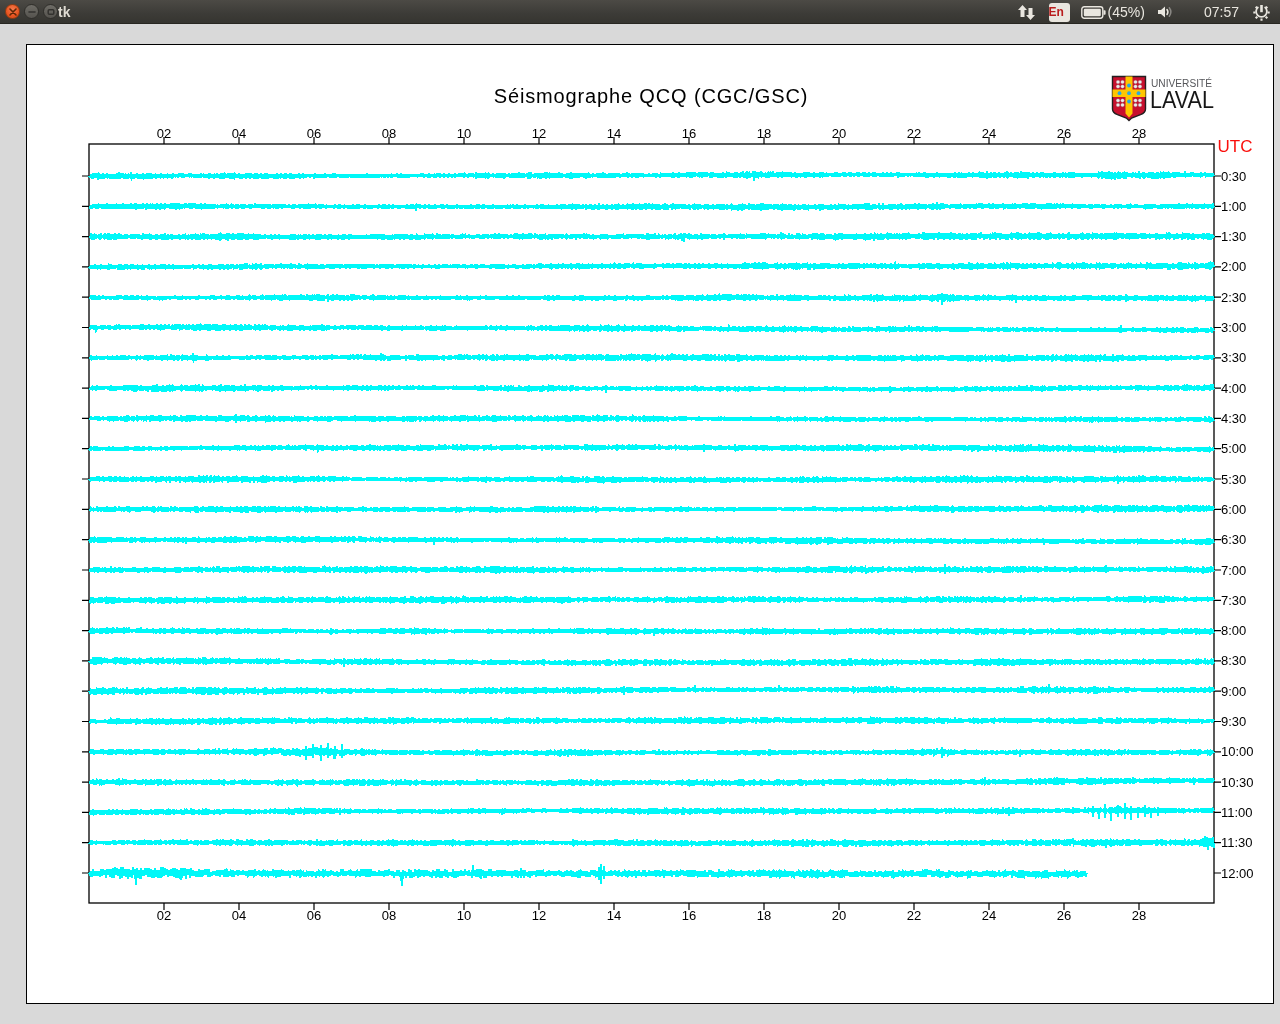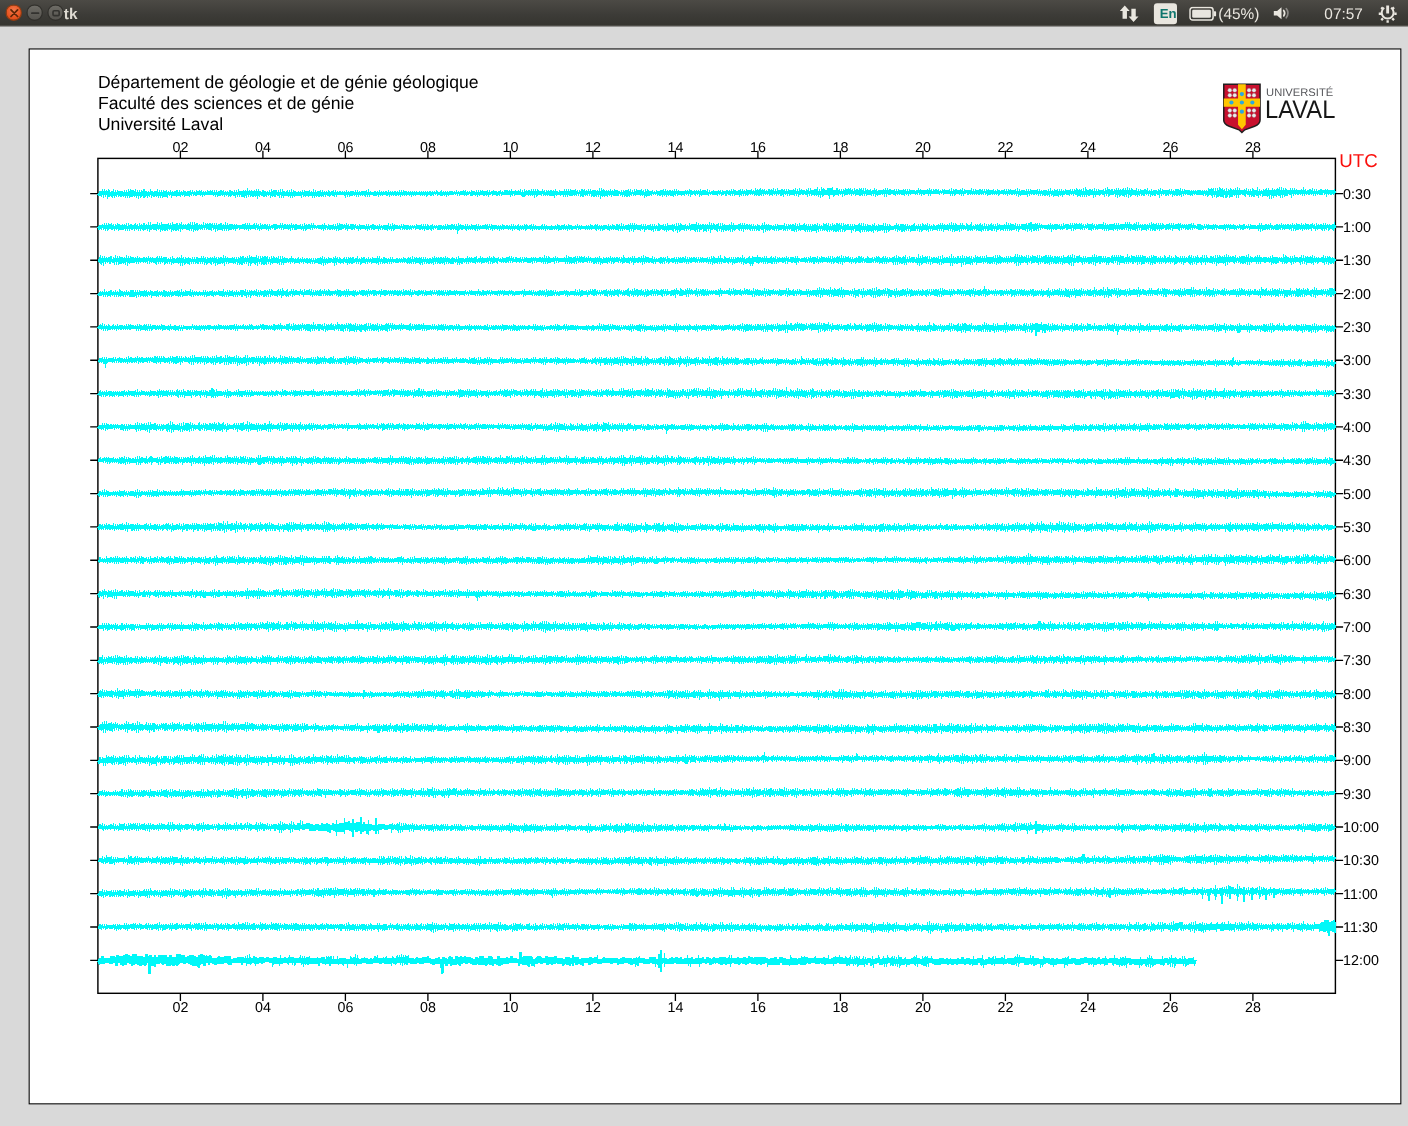--- a/index.html
+++ b/index.html
@@ -9,22 +9,22 @@
   border-bottom:1px solid #282722; display:flex; align-items:center; }
 .btn { width:15px; height:15px; border-radius:50%; margin-left:4px;
   display:flex; align-items:center; justify-content:center; }
 .btn.close { background:radial-gradient(circle at 50% 35%, #f27b4e, #e95420 60%, #d34615);
   margin-left:5px; border:1px solid #933c11; }
 .btn.other { background:linear-gradient(#6e6c66,#55534e); border:1px solid #302f2b; }
 #wtitle { color:#dfdbd2; font-size:14px; font-weight:bold; }
 #tray { position:absolute; right:0; top:0; height:24px; display:flex;
   align-items:center; padding-right:10px; }
 #tray > * { flex:none; }
-#enbox { background:#e9e6df; color:#0f766e; border-radius:3px; width:21px; height:19px;
-  font-size:12px; font-weight:bold; text-align:right; line-height:19px; }
+#enbox { background:#e9e6df; color:#b91c1c; border-radius:3px; width:21px; height:19px;
+  font-size:12px; font-weight:bold; text-align:left; line-height:19px; }
 .traytxt { color:#e9e6df; font-size:14px; }
 #canvas { position:absolute; left:26px; top:44px; width:1248px;
   height:960px; background:#fff; border:1px solid #000; }
 #hdr { position:absolute; left:62px; top:21px; font-size:16px; color:#000; line-height:19px; }
 #title { position:absolute; left:0; top:40px; width:1248px; text-align:center;
   font-size:20px; letter-spacing:0.85px; color:#000; }
 #footer { position:absolute; left:0; top:900px; width:1248px; text-align:center;
   font-size:16px; letter-spacing:0.9px; color:#000; }
 svg text { font-family:"Liberation Sans", sans-serif; font-size:13px; fill:#000; }
 </style></head>
@@ -67,21 +67,21 @@
 <svg width="17" height="17" viewBox="0 0 17 17" style="margin-left:14px">
         <g stroke="#e9e6df" fill="none">
           <path d="M8.5 1v7.2" stroke-width="2.6"></path>
           <path d="M5.4 3.1A5.4 5.4 0 1 0 11.6 3.1" stroke-width="1.8"></path>
           <path d="M12.7 4.3L14.3 2.7M14.5 8.5L16.7 8.5M12.7 12.7L14.3 14.3M8.5 14.5L8.5 16.7M4.3 12.7L2.7 14.3M2.5 8.5L0.3 8.5M4.3 4.3L2.7 2.7" stroke-width="2.1"></path>
         </g>
       </svg>
 </div>
 </div>
 <div id="canvas">
-<div id="hdr">Département de géologie et de génie géologique<br>Faculté des sciences et de génie<br>Université Laval</div>
+<div id="title">Séismographe QCQ (CGC/GSC)</div>
 <svg width="1248" height="960" style="position:absolute;left:0;top:0">
 <rect x="62" y="99" width="1125" height="759" fill="none" stroke="#000" stroke-width="1.3"></rect>
 <path d="M137.0 99v-7M137.0 858v7M212.0 99v-7M212.0 858v7M287.0 99v-7M287.0 858v7M362.0 99v-7M362.0 858v7M437.0 99v-7M437.0 858v7M512.0 99v-7M512.0 858v7M587.0 99v-7M587.0 858v7M662.0 99v-7M662.0 858v7M737.0 99v-7M737.0 858v7M812.0 99v-7M812.0 858v7M887.0 99v-7M887.0 858v7M962.0 99v-7M962.0 858v7M1037.0 99v-7M1037.0 858v7M1112.0 99v-7M1112.0 858v7M62 131h-7M1187 131h7M62 161.3h-7M1187 161.3h7M62 191.6h-7M1187 191.6h7M62 221.9h-7M1187 221.9h7M62 252.2h-7M1187 252.2h7M62 282.5h-7M1187 282.5h7M62 312.8h-7M1187 312.8h7M62 343.1h-7M1187 343.1h7M62 373.4h-7M1187 373.4h7M62 403.7h-7M1187 403.7h7M62 434h-7M1187 434h7M62 464.3h-7M1187 464.3h7M62 494.7h-7M1187 494.7h7M62 525h-7M1187 525h7M62 555.3h-7M1187 555.3h7M62 585.6h-7M1187 585.6h7M62 615.9h-7M1187 615.9h7M62 646.2h-7M1187 646.2h7M62 676.5h-7M1187 676.5h7M62 706.8h-7M1187 706.8h7M62 737.1h-7M1187 737.1h7M62 767.4h-7M1187 767.4h7M62 797.7h-7M1187 797.7h7M62 828h-7M1187 828h7" stroke="#000" stroke-width="1.2" fill="none"></path>
 <g>
         <text x="137.0" y="93" text-anchor="middle">02</text>
         <text x="212.0" y="93" text-anchor="middle">04</text>
         <text x="287.0" y="93" text-anchor="middle">06</text>
         <text x="362.0" y="93" text-anchor="middle">08</text>
         <text x="437.0" y="93" text-anchor="middle">10</text>
         <text x="512.0" y="93" text-anchor="middle">12</text>

